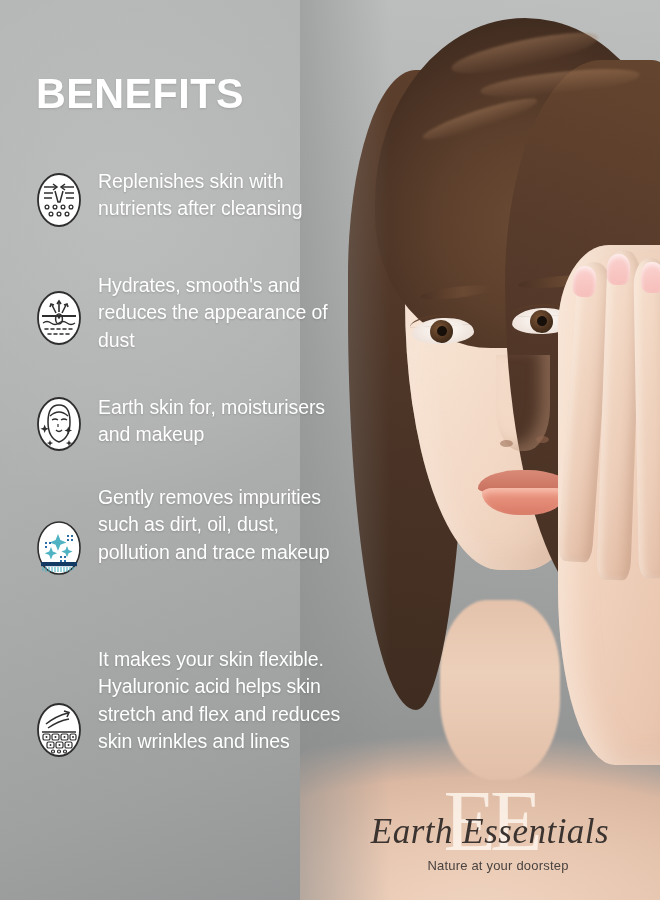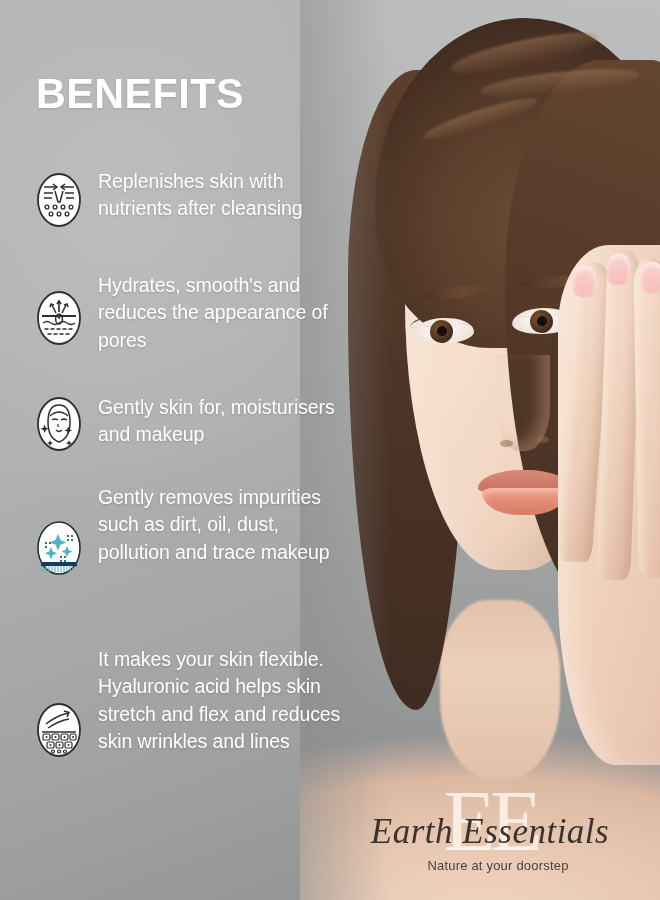--- a/index.html
+++ b/index.html
@@ -323,42 +323,42 @@
             <line x1="21" y1="39" x2="24" y2="39"></line>
               <line x1="27" y1="39" x2="30" y2="39"></line>
             <line x1="33" y1="39" x2="36" y2="39"></line>
             <line x1="12" y1="44" x2="15" y2="44"></line>
               <line x1="18" y1="44" x2="21" y2="44"></line>
             <line x1="24" y1="44" x2="27" y2="44"></line>
               <line x1="30" y1="44" x2="33" y2="44"></line>
           </g>
         </svg>
       </div>
-      <div class="btext">Hydrates, smooth's and reduces the appearance of pores</div>
+      <div class="btext">Hydrates, smooth's and reduces the appearance of dust</div>
     </div>
 
     <div class="benefit b3">
       <div class="icon-wrap">
         <svg viewBox="0 0 46 56" width="46" height="56">
           <ellipse cx="23" cy="28" rx="21" ry="26" fill="#ffffff" stroke="#2e2e2e" stroke-width="1.8"></ellipse>
           <path d="M12,26 q0,-17 11,-17 q11,0 11,17 q0,16 -11,20 q-11,-4 -11,-20z" fill="none" stroke="#2e2e2e" stroke-width="1.5"></path>
           <path d="M14,20 q9,-8 18,0" fill="none" stroke="#2e2e2e" stroke-width="1.5"></path>
           <path d="M16,24 q3,-2 6,0" fill="none" stroke="#2e2e2e" stroke-width="1.3"></path>
           <path d="M25,24 q3,-2 6,0" fill="none" stroke="#2e2e2e" stroke-width="1.3"></path>
           <path d="M20,34 q3,3 6,0" fill="none" stroke="#2e2e2e" stroke-width="1.4"></path>
           <line x1="22" y1="28" x2="22" y2="31" stroke="#2e2e2e" stroke-width="1.2"></line>
           <g fill="#2e2e2e">
             <path d="M9,36 l1.4,3.6 l3.6,1.4 l-3.6,1.4 l-1.4,3.6 l-1.4,-3.6 l-3.6,-1.4 l3.6,-1.4z" transform="translate(1,-2) scale(.85)"></path>
             <path d="M37,34 l1.2,3 l3,1.2 l-3,1.2 l-1.2,3 l-1.2,-3 l-3,-1.2 l3,-1.2z" transform="translate(-1,0) scale(.9)"></path>
             <path d="M14,44 l.9,2.2 l2.2,.9 l-2.2,.9 l-.9,2.2 l-.9,-2.2 l-2.2,-.9 l2.2,-.9z"></path>
             <path d="M33,44 l.9,2.2 l2.2,.9 l-2.2,.9 l-.9,2.2 l-.9,-2.2 l-2.2,-.9 l2.2,-.9z"></path>
           </g>
         </svg>
       </div>
-      <div class="btext">Gently skin for, moisturisers and makeup</div>
+      <div class="btext">Earth skin for, moisturisers and makeup</div>
     </div>
 
     <div class="benefit b4">
       <div class="icon-wrap">
         <svg viewBox="0 0 46 56" width="46" height="56">
           <ellipse cx="23" cy="28" rx="21" ry="26" fill="#ffffff" stroke="#2e2e2e" stroke-width="1.6"></ellipse>
           <g fill="#4fb3c4">
             <path d="M22,14 l2.4,6 l6,2.4 l-6,2.4 l-2.4,6 l-2.4,-6 l-6,-2.4 l6,-2.4z"></path>
             <path d="M15,27 l1.8,4.4 l4.4,1.8 l-4.4,1.8 l-1.8,4.4 l-1.8,-4.4 l-4.4,-1.8 l4.4,-1.8z"></path>
             <path d="M31,26 l1.6,4 l4,1.6 l-4,1.6 l-1.6,4 l-1.6,-4 l-4,-1.6 l4,-1.6z"></path>

